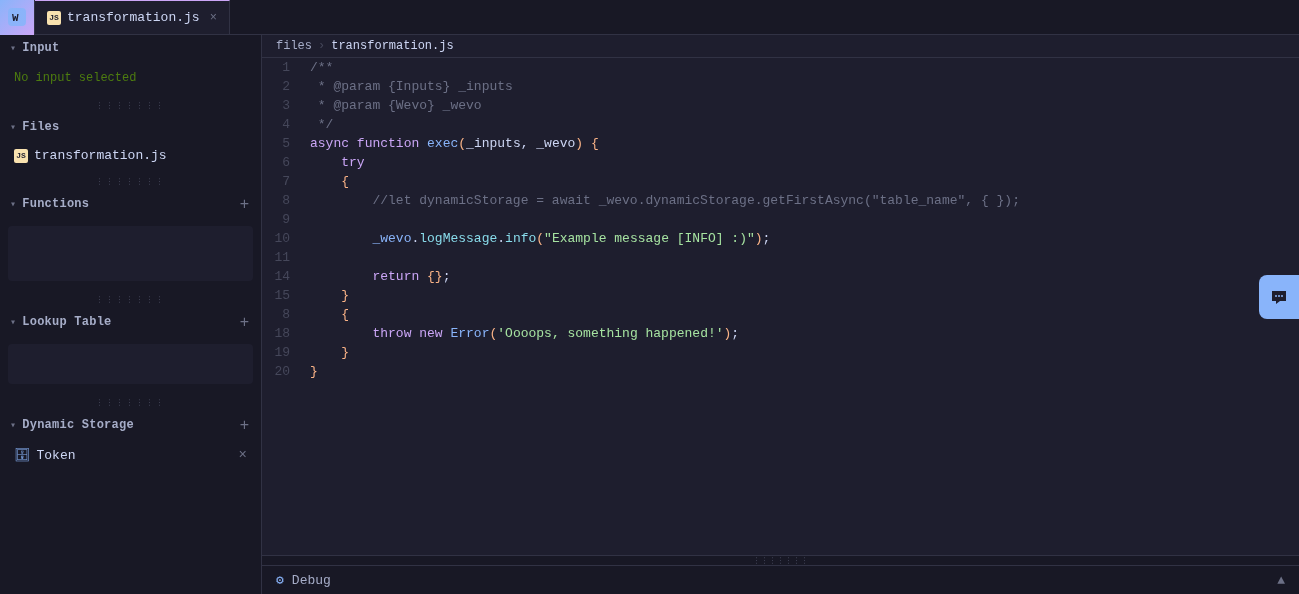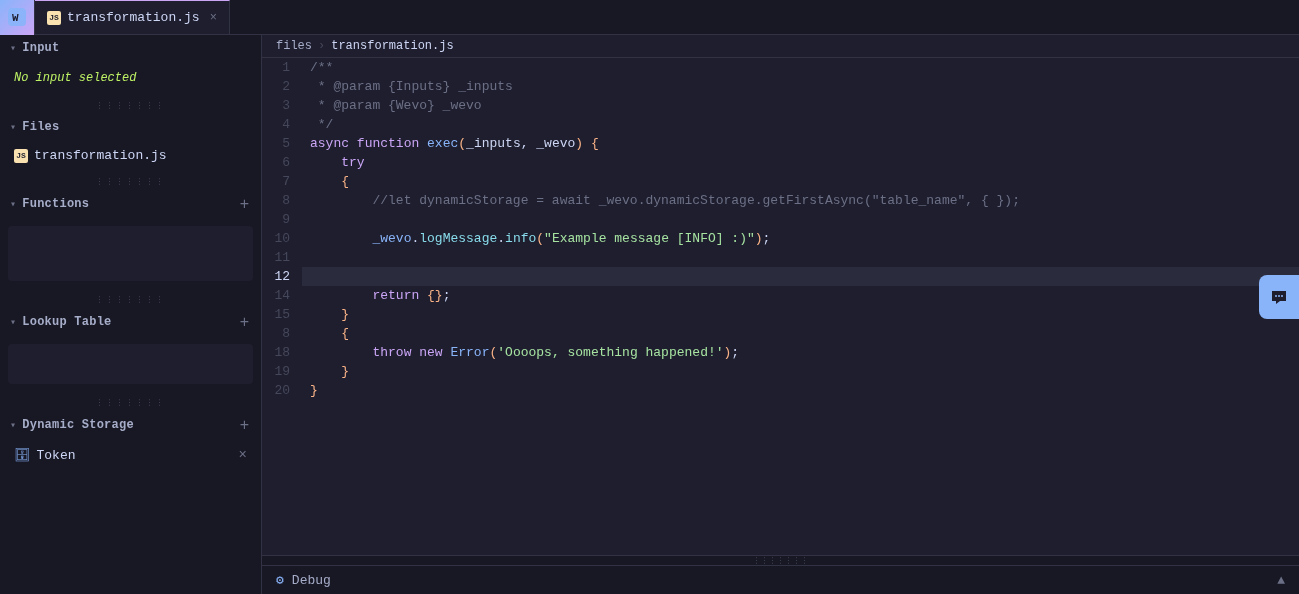--- a/index.html
+++ b/index.html
@@ -107,24 +107,23 @@
       font-size: 16px;
       line-height: 1;
       padding: 0 2px;
     }
 
     
     .section-content {
       padding: 4px 0 6px 0;
     }
     .no-input-label {
-      color: #bef264;
+      color: #4d7c0f;
       font-size: 12px;
       padding: 6px 14px;
-      font-style: italic;
     }
 
     
     .drag-handle {
       display: flex;
       justify-content: center;
       padding: 4px 0;
       color: #45475a;
       font-size: 8px;
       letter-spacing: 2px;
@@ -473,24 +472,20 @@
               <td class="line-content"><span style="color: rgb(205, 214, 244);"></span></td>
             </tr>
             <tr>
               <td class="line-num">10</td>
               <td class="line-content"><span style="color: rgb(205, 214, 244);">        </span><span style="color: rgb(137, 180, 250);">_wevo</span><span style="color: rgb(205, 214, 244);">.</span><span style="color: rgb(137, 220, 235);">logMessage</span><span style="color: rgb(205, 214, 244);">.</span><span style="color: rgb(137, 220, 235);">info</span><span style="color: rgb(250, 179, 135);">(</span><span style="color: rgb(166, 227, 161);">"Example message [INFO] :)"</span><span style="color: rgb(250, 179, 135);">)</span><span style="color: rgb(205, 214, 244);">;</span></td>
             </tr>
             <tr>
               <td class="line-num">11</td>
               <td class="line-content"><span style="color: rgb(205, 214, 244);"></span></td>
             </tr>
-            <tr class="active-line">
-              <td class="line-num">12</td>
-              <td class="line-content"><span style="color: rgb(205, 214, 244);"></span></td>
-            </tr>
             <tr>
               <td class="line-num">14</td>
               <td class="line-content"><span style="color: rgb(205, 214, 244);">        </span><span style="color: rgb(203, 166, 247);">return</span><span style="color: rgb(205, 214, 244);"> </span><span style="color: rgb(250, 179, 135);">{</span><span style="color: rgb(250, 179, 135);">}</span><span style="color: rgb(205, 214, 244);">;</span></td>
             </tr>
             <tr>
               <td class="line-num">15</td>
               <td class="line-content"><span style="color: rgb(205, 214, 244);">    </span><span style="color: rgb(250, 179, 135);">}</span></td>
             </tr>
             <tr>
               <td class="line-num">8</td>

